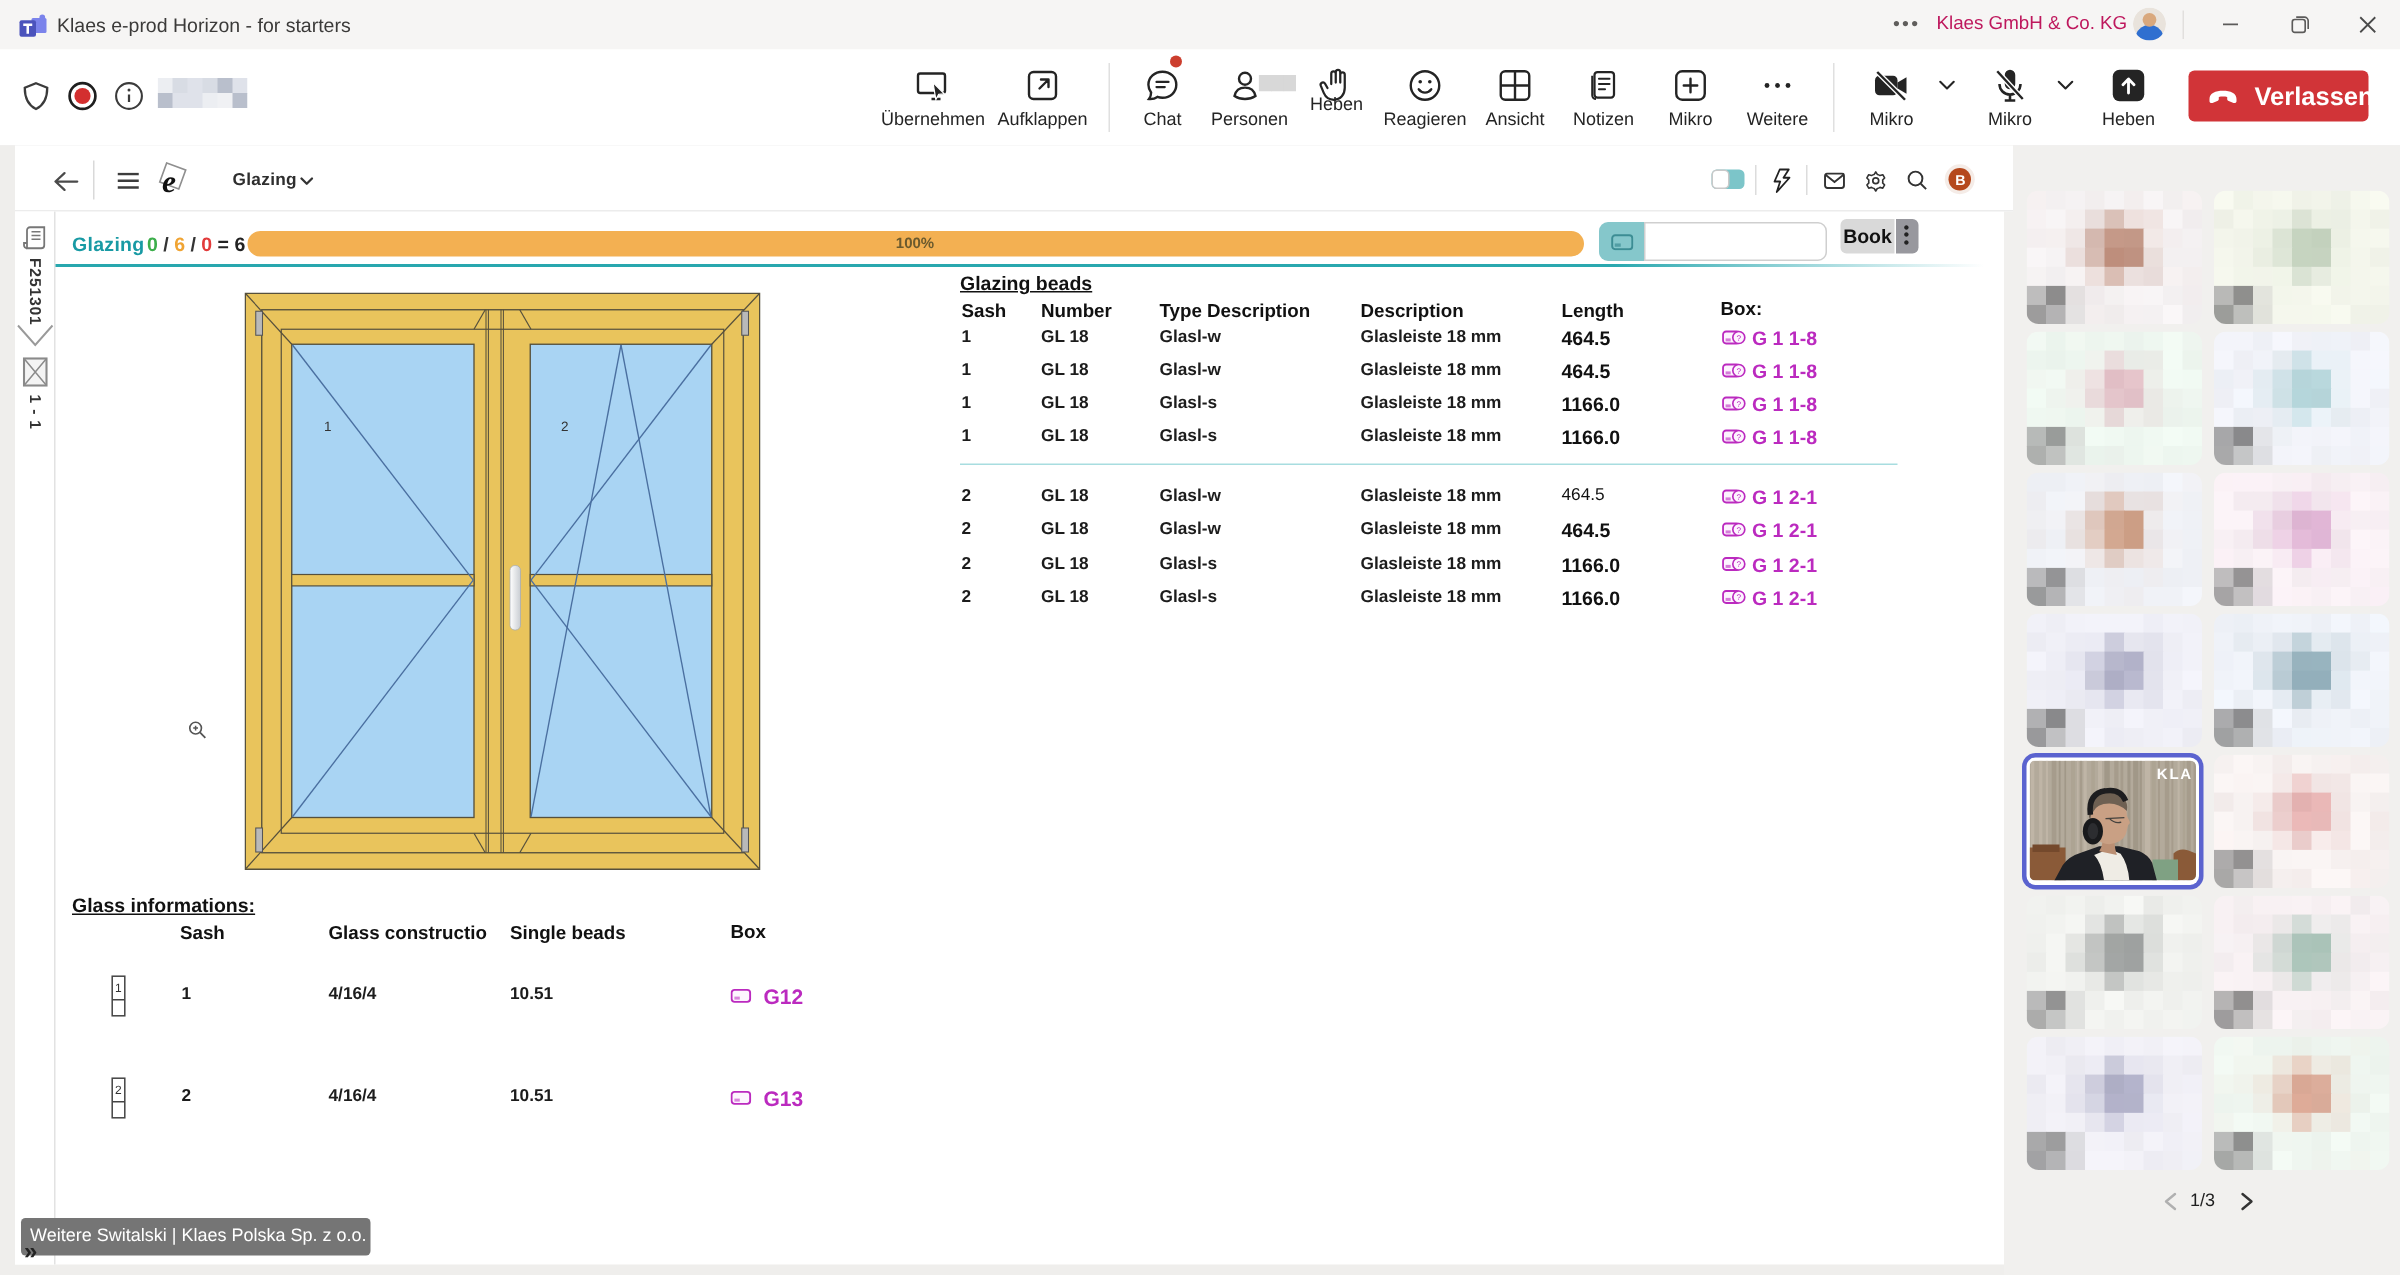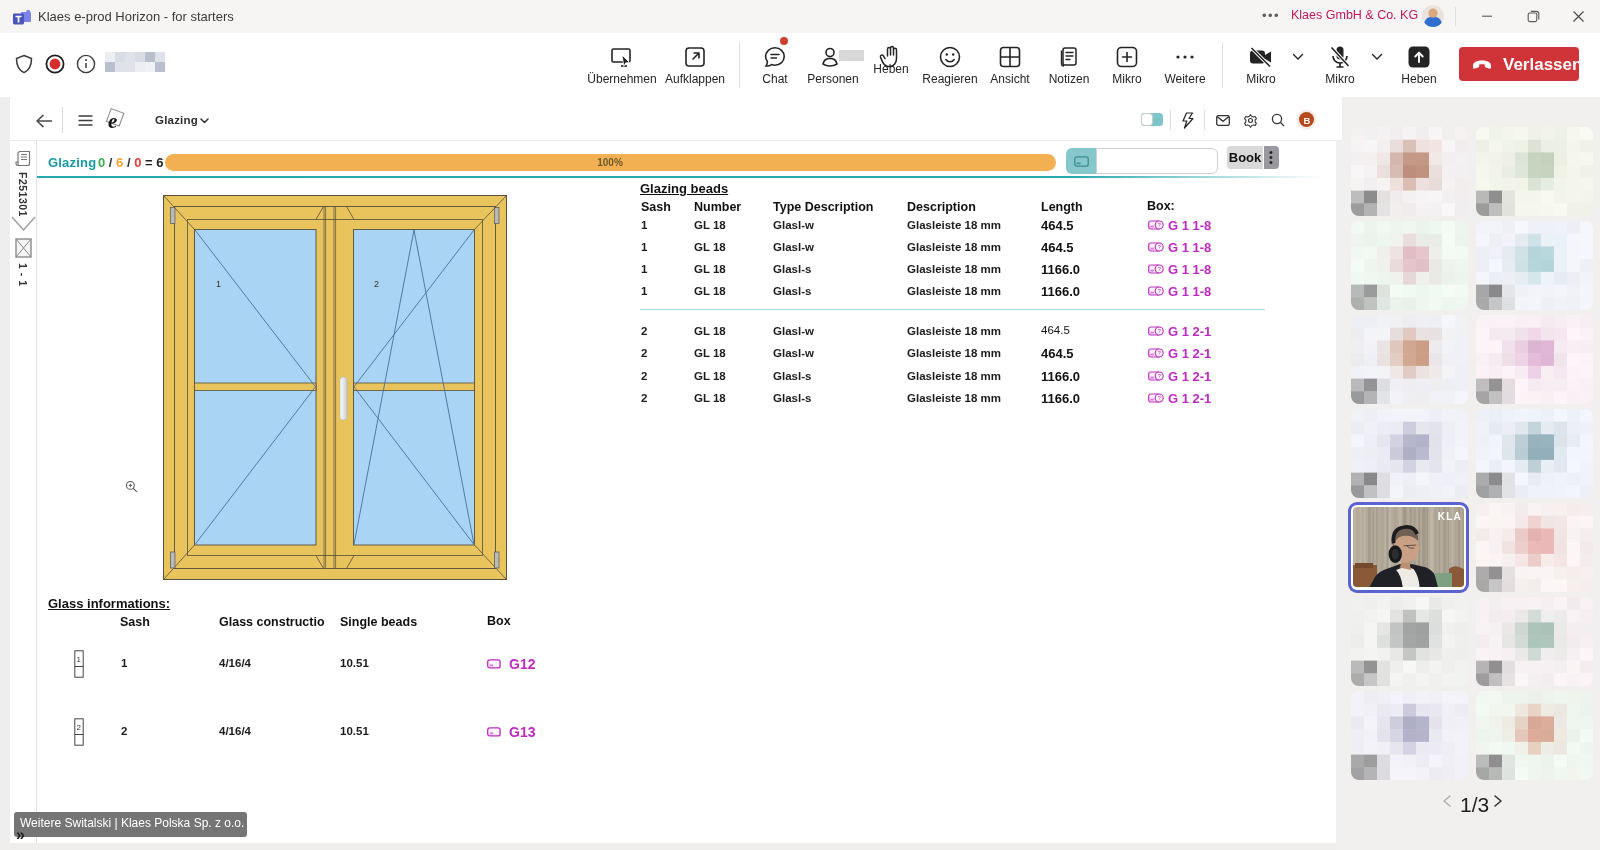--- a/index.html
+++ b/index.html
@@ -1449,16 +1449,16 @@
 <ellipse cx="39" cy="43" rx="8" ry="10.5" fill="#191a1c"></ellipse>
 <ellipse cx="39" cy="43" rx="4.2" ry="6.5" fill="#2c2d30"></ellipse>
 </g>
 </svg>
   </div>
 <div class="a" style="left:1412px;top:511px;width:50px;height:12px;color:#fff;font-size:10px;font-weight:bold;letter-spacing:1.2px;text-align:right">KLA</div>
 
 <svg class="a" style="left:1441px;top:794px" width="12" height="14" viewBox="0 0 12 14">
     <path d="M9 2 L3 7 L9 12" fill="none" stroke="#b0b0b0" stroke-width="1.6" stroke-linecap="round" stroke-linejoin="round"></path>
   </svg>
-<div class="a" style="left:1460px;top:793px;font-size:21px;color:#1f1f1f">1/3</div>
+<div class="a" style="left:1460px;top:793px;font-size:12px;color:#1f1f1f">1/3</div>
 <svg class="a" style="left:1492px;top:794px" width="12" height="14" viewBox="0 0 12 14">
     <path d="M3 2 L9 7 L3 12" fill="none" stroke="#333" stroke-width="1.6" stroke-linecap="round" stroke-linejoin="round"></path>
   </svg>
 
 </body></html>

